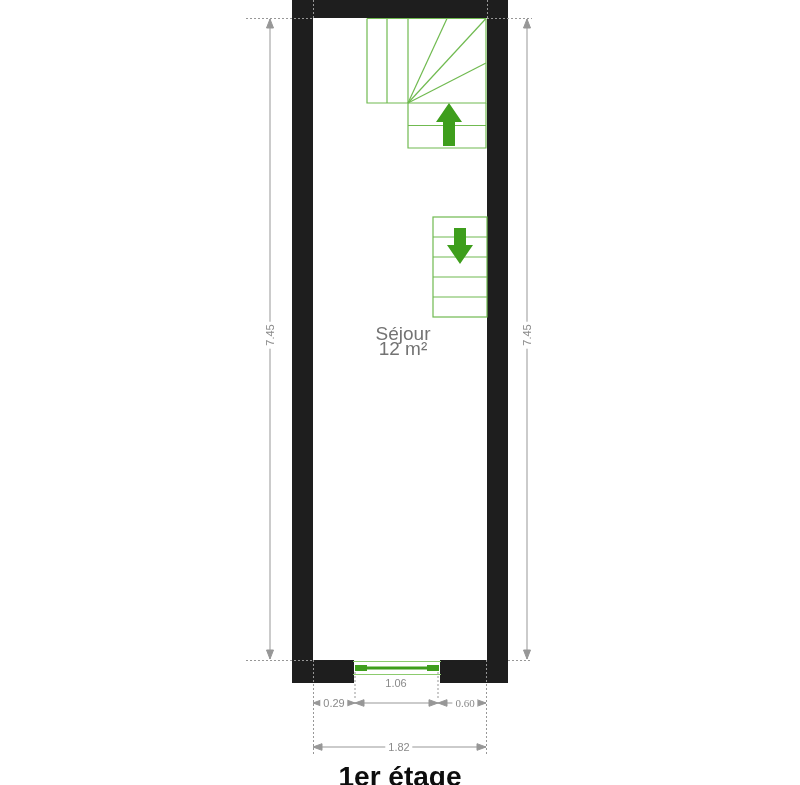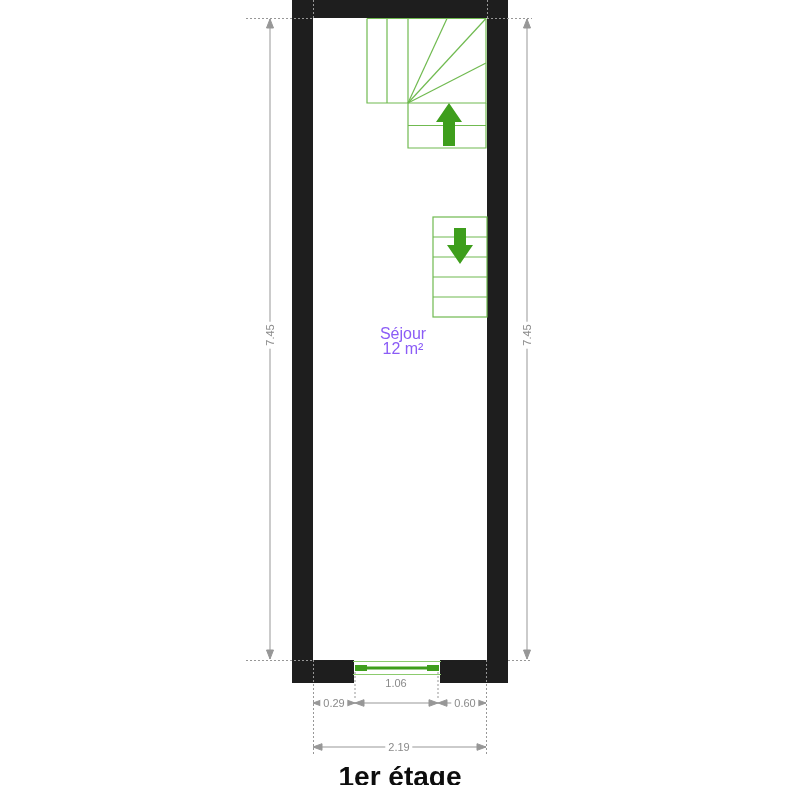--- a/index.html
+++ b/index.html
@@ -5,21 +5,21 @@
   html,body{margin:0;padding:0;background:#ffffff;}
   body{width:800px;height:785px;position:relative;overflow:hidden;
        font-family:"Liberation Sans", sans-serif;}
   .canvas{position:absolute;left:0;top:0;width:800px;height:785px;}
   .wall{position:absolute;background:#1e1e1e;}
   .lines-svg{position:absolute;left:0;top:0;width:800px;height:785px;}
   .dim-label{position:absolute;color:#8a8a8a;font-size:11px;background:#ffffff;
              padding:0 3px;transform:translate(-50%,-50%);white-space:nowrap;}
   .dim-label.vert{transform:translate(-50%,-50%) rotate(-90deg);}
   .room-label{position:absolute;left:403px;top:326px;transform:translateX(-50%);
-              color:#8b5cf6;font-size:16px;line-height:15px;text-align:center;}
+              color:#737373;font-size:19px;line-height:15px;text-align:center;}
   .plan-title{position:absolute;left:400px;top:761px;transform:translateX(-50%);
               color:#0d0d0d;font-size:28px;font-weight:bold;white-space:nowrap;}
 </style>
 </head>
 <body>
 
 <div class="canvas">
 
   <div class="wall" style="left:292px;top:0;width:216px;height:18px;"></div>
   <div class="wall" style="left:292px;top:0;width:21px;height:683px;"></div>
@@ -97,22 +97,22 @@
       <path d="M313,747 H486" fill="none"></path>
       <polygon points="313,747 322,743.7 322,750.3"></polygon>
       <polygon points="486,747 477,743.7 477,750.3"></polygon>
     </g>
   </svg>
 
   <div class="dim-label vert" style="left:270px;top:335px;">7.45</div>
   <div class="dim-label vert" style="left:527px;top:335px;">7.45</div>
   <div class="dim-label" style="left:334px;top:703px;">0.29</div>
   <div class="dim-label" style="left:396px;top:683px;">1.06</div>
-  <div class="dim-label" style="left:465px;top:703px;">0.60</div>
-  <div class="dim-label" style="left:399px;top:747px;">2.19</div>
+  <div class="dim-label" style="left:465px;top:703px;font-family:Liberation Serif, serif;">0.60</div>
+  <div class="dim-label" style="left:399px;top:747px;">1.82</div>
 
   <div class="room-label">
     <div>Séjour</div>
     <div>12 m²</div>
   </div>
 
   <div class="plan-title">1er étage</div>
 </div>
 
 </body></html>

